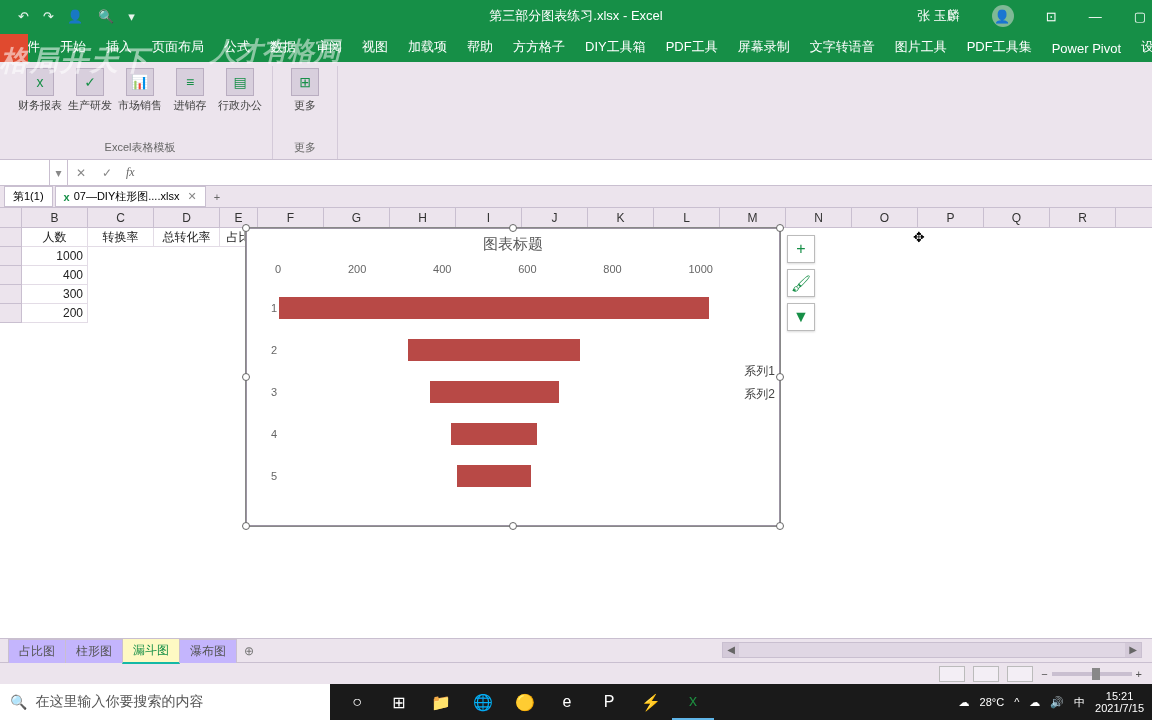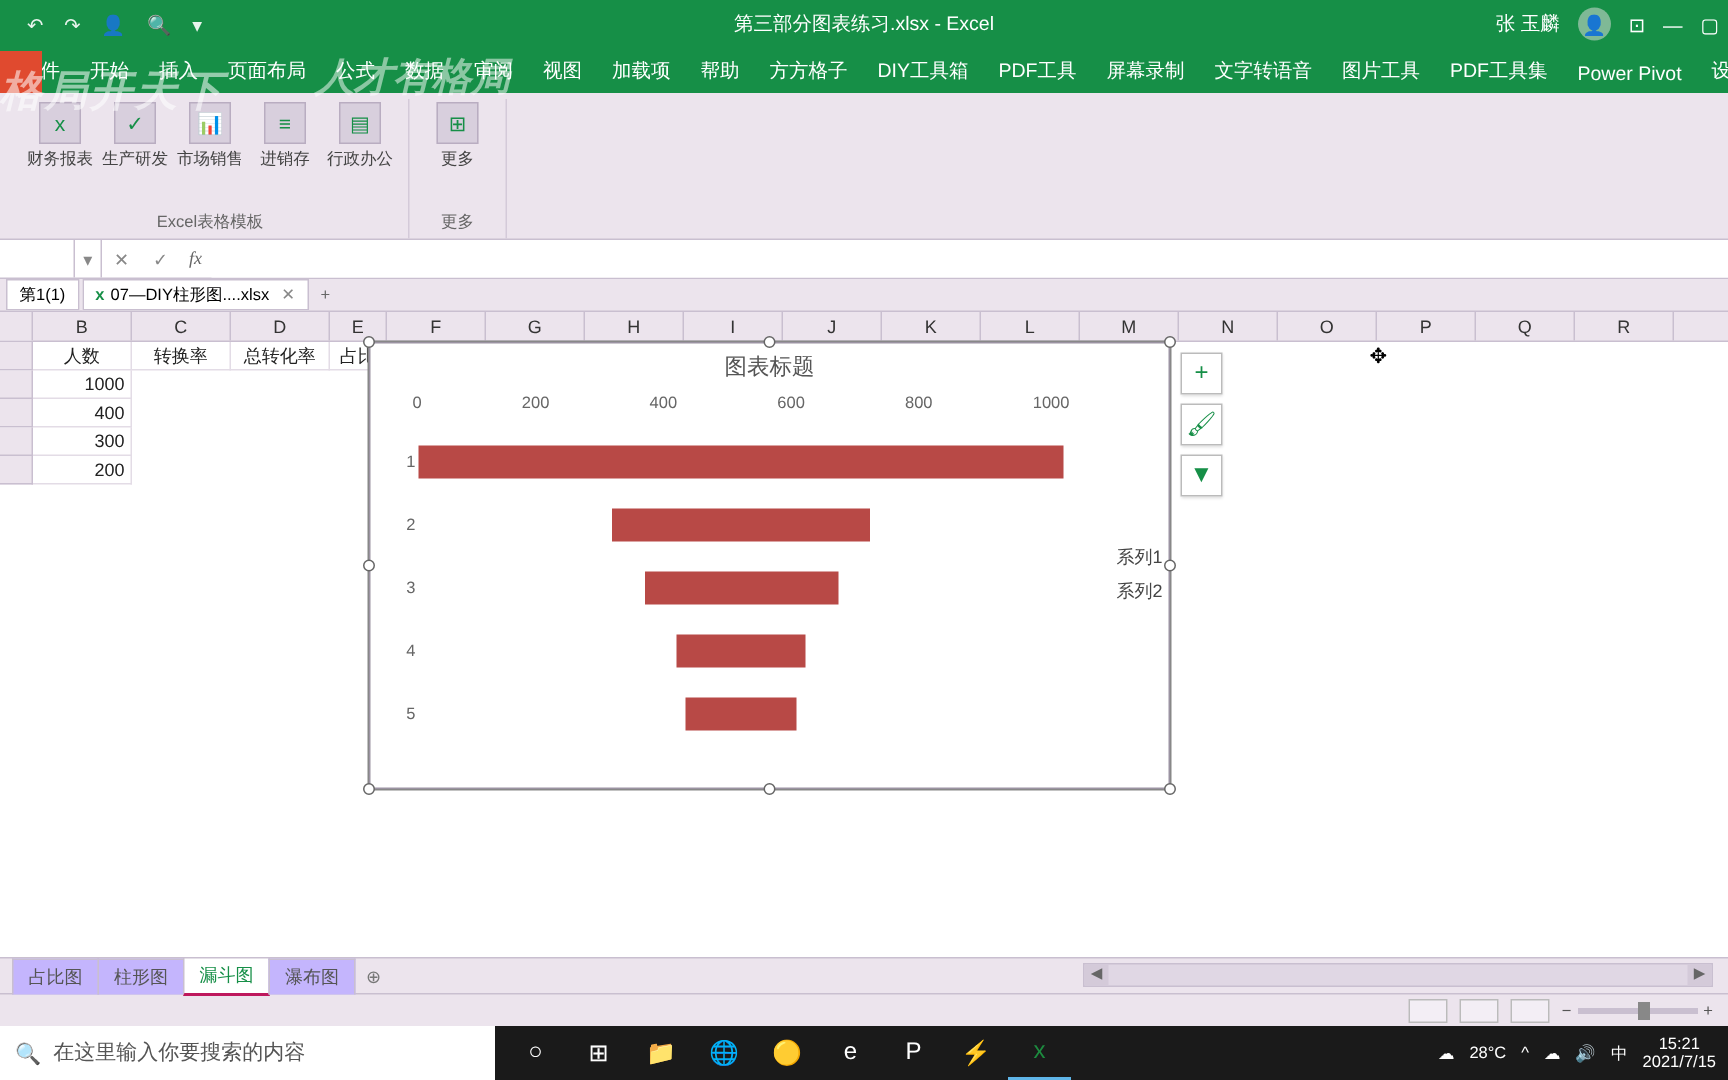--- a/index.html
+++ b/index.html
@@ -3,21 +3,21 @@
 <meta charset="utf-8">
 <style>
 * { margin:0; padding:0; box-sizing:border-box; font-family:"Microsoft YaHei",Arial,sans-serif; }
 body { width:1152px; height:720px; background:#ece4ed; overflow:hidden; position:relative; }
 
 
 .titlebar { height:32px; background:#168f47; color:#fff; display:flex; align-items:center; font-size:12px; position:relative; }
 .qat { display:flex; gap:14px; padding-left:18px; align-items:center; }
 .qat span { opacity:.9; font-size:13px; }
 .title-text { position:absolute; left:50%; transform:translateX(-50%); font-size:13px; }
-.win-ctl { position:absolute; right:6px; display:flex; gap:12px; align-items:center; font-size:13px; }
+.win-ctl { position:absolute; right:6px; display:flex; gap:32px; align-items:center; font-size:13px; }
 .avatar { width:22px; height:22px; border-radius:50%; background:#7fb996; display:flex; align-items:center; justify-content:center; }
 
 
 .ribbon-tabs { height:30px; background:#168f47; display:flex; align-items:flex-end; padding-left:4px; color:#fff; font-size:13px; position:relative; }
 .ribbon-tabs .tab { padding:6px 10px; cursor:pointer; white-space:nowrap; }
 .watermark { position:absolute; left:0; top:42px; font-size:28px; color:rgba(255,255,255,.55); font-weight:bold; letter-spacing:2px; pointer-events:none; z-index:50; font-style:italic; }
 .watermark2 { position:absolute; left:210px; top:34px; font-size:26px; color:rgba(255,255,255,.5); font-weight:bold; font-style:italic; pointer-events:none; z-index:50; }
 
 
 .ribbon { height:98px; background:#ece4ed; border-bottom:1px solid #c9bfd0; display:flex; padding:4px 8px 0; }
@@ -70,21 +70,21 @@
 .brow .yl { width:14px; font-size:11px; color:#666; text-align:right; padding-right:2px; }
 .brow .track { flex:1; position:relative; height:22px; }
 .brow .bar { position:absolute; height:22px; background:#b84946; top:0; }
 .legend { position:absolute; right:4px; top:128px; font-size:12px; color:#444; }
 .legend div { margin:6px 0; }
 .cursor-move { position:absolute; left:666px; top:0px; font-size:14px; pointer-events:none; }
 
 
 .sheettabs { height:24px; background:#ece4ed; border-top:1px solid #c9bfd0; display:flex; align-items:center; font-size:12px; padding-left:8px; position:relative; }
 .sheettabs .st { padding:3px 10px; border:1px solid #c9bfd0; border-bottom:none; background:#c4b5fd; margin-right:-1px; cursor:pointer; color:#555; }
-.sheettabs .st.active { background:#ffffff; color:#168f47; border-bottom:2px solid #be185d; }
+.sheettabs .st.active { background:#fef9c3; color:#168f47; border-bottom:2px solid #14b8a6; }
 .sheettabs .add { padding:0 8px; color:#777; cursor:pointer; }
 .hscroll { position:absolute; right:10px; top:3px; width:420px; height:16px; background:#e0d7e4; border:1px solid #c9bfd0; }
 .hscroll .lar,.hscroll .rar { position:absolute; width:16px; height:14px; top:0; background:#d4cad9; text-align:center; font-size:10px; line-height:14px; color:#666; }
 .hscroll .lar{left:0}.hscroll .rar{right:0}
 
 
 .status { height:22px; background:#ece4ed; border-top:1px solid #c9bfd0; display:flex; align-items:center; justify-content:flex-end; padding-right:10px; gap:8px; font-size:11px; color:#555; }
 .status .vbtn { width:26px; height:16px; border:1px solid #bbb; background:#f3eef5; cursor:pointer; }
 .status .zoom { display:flex; align-items:center; gap:4px; }
 .status .ztrack { width:80px; height:4px; background:#c9bfd0; position:relative; }

